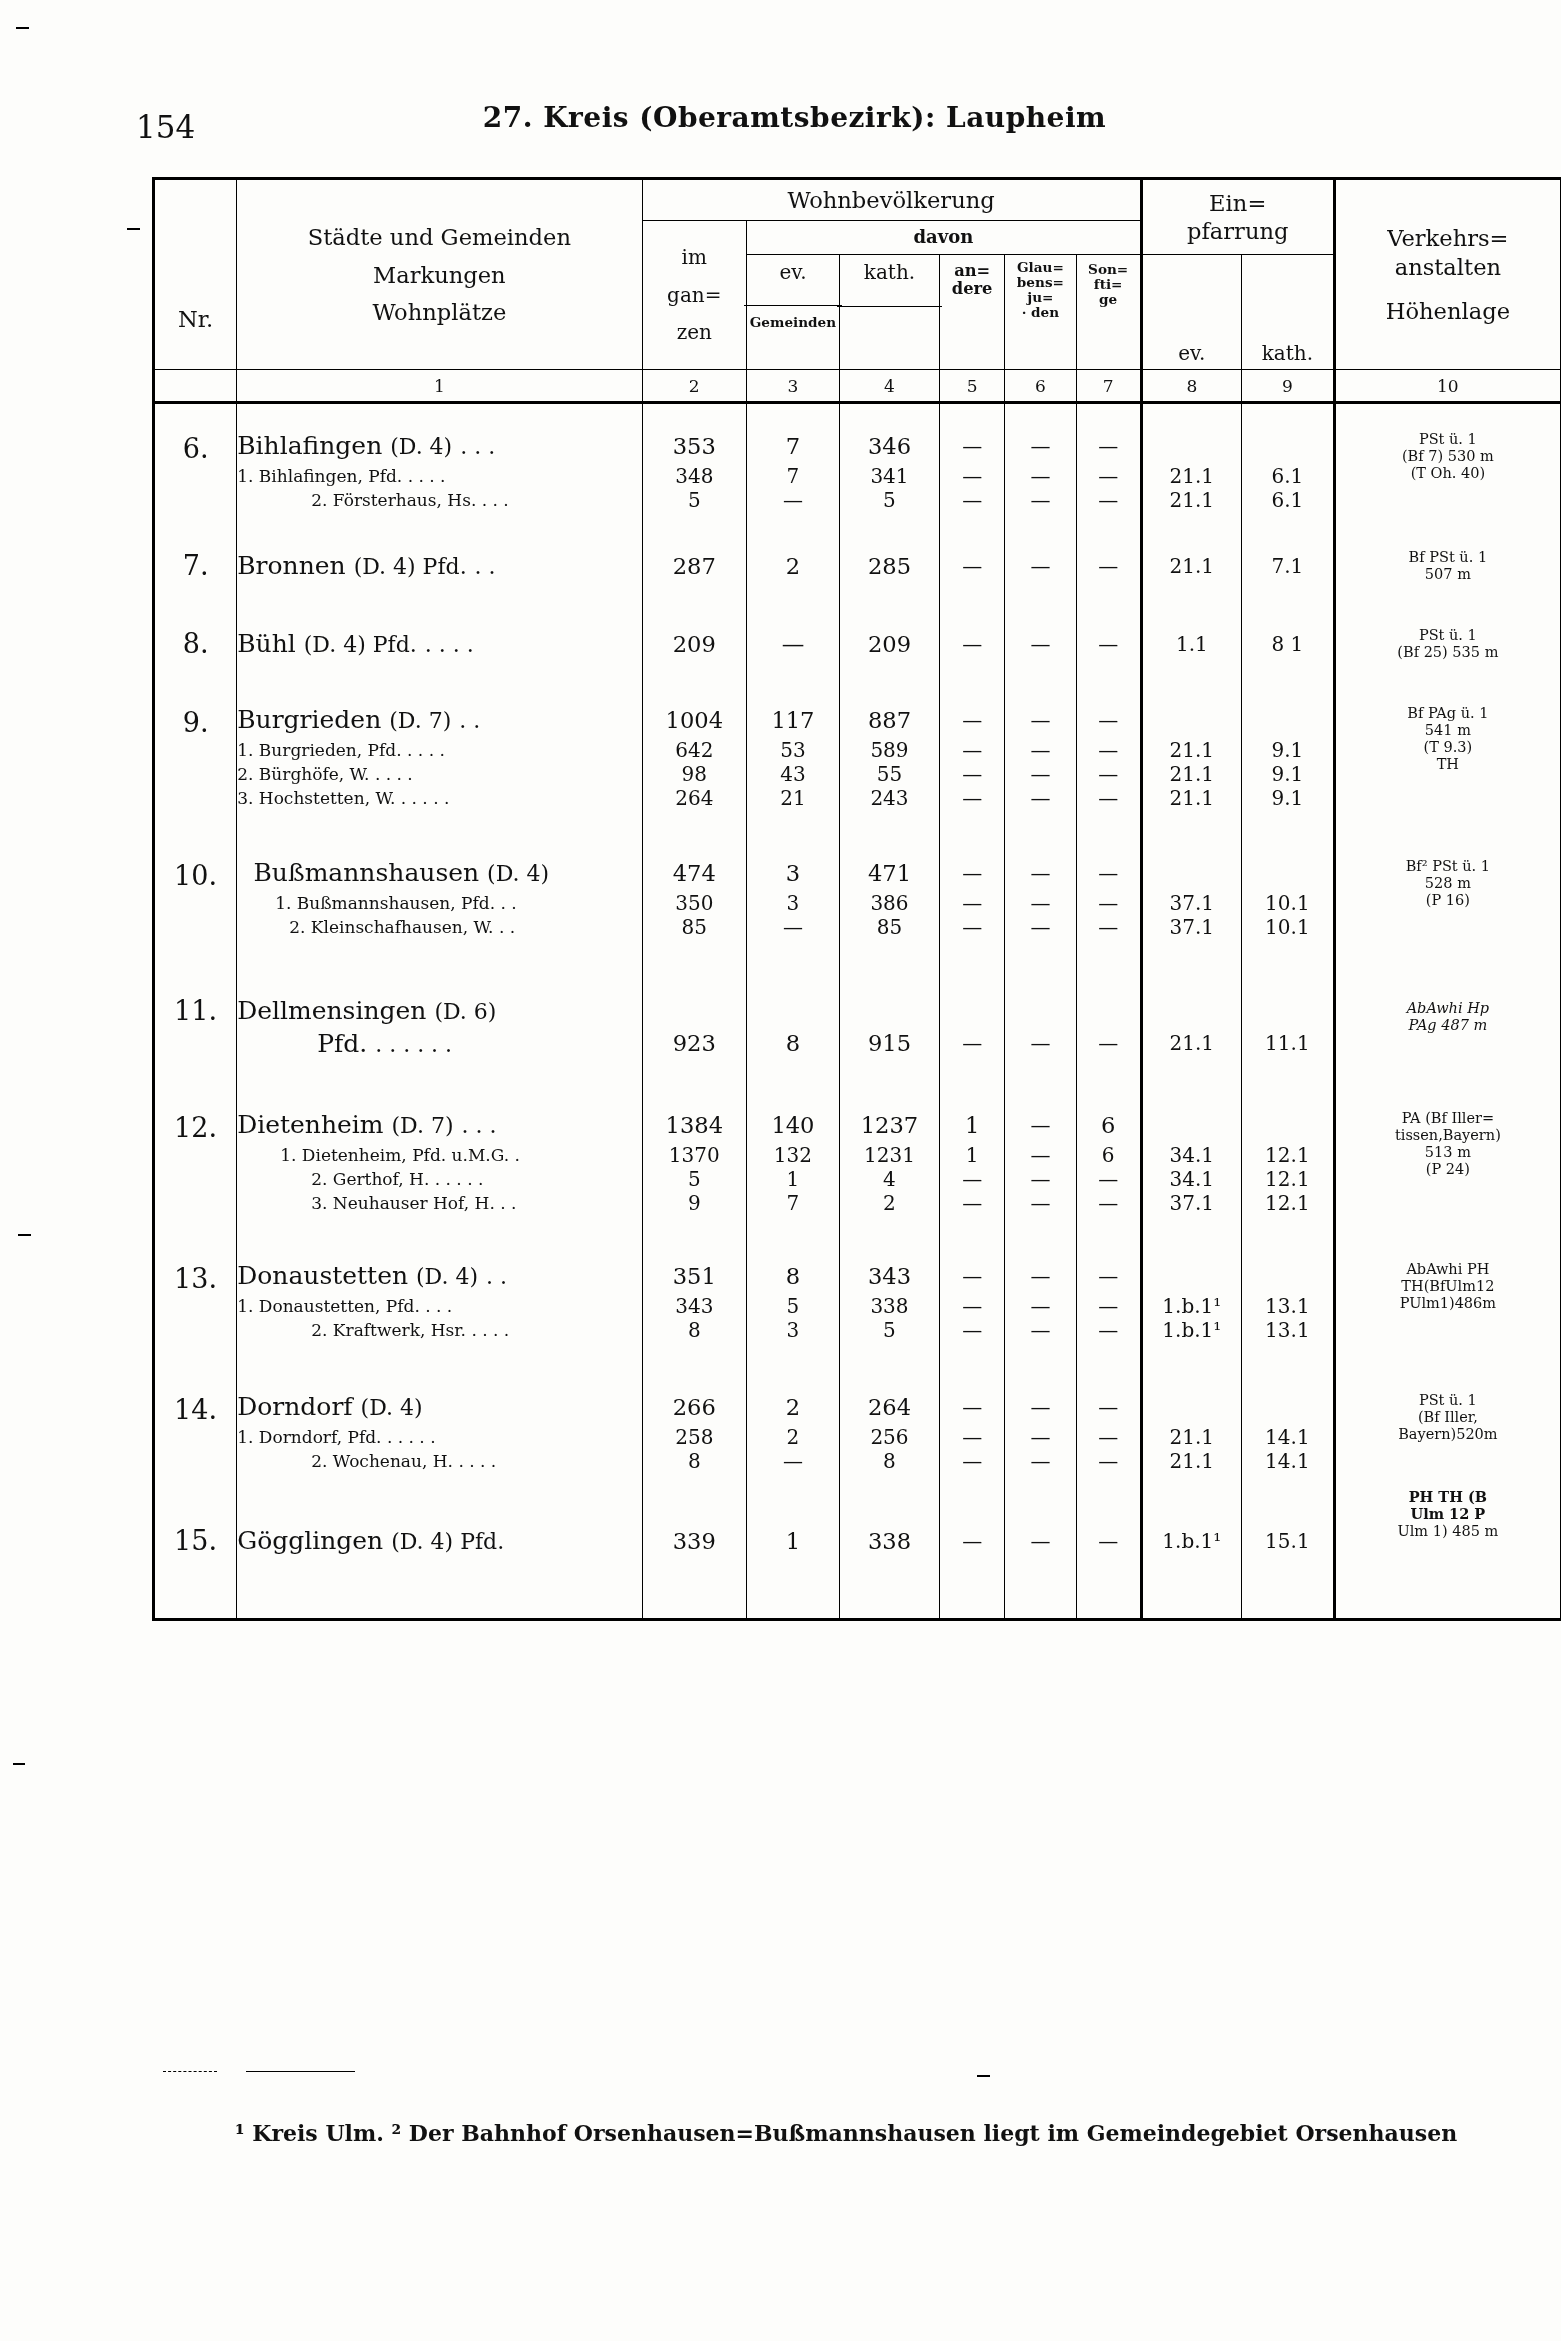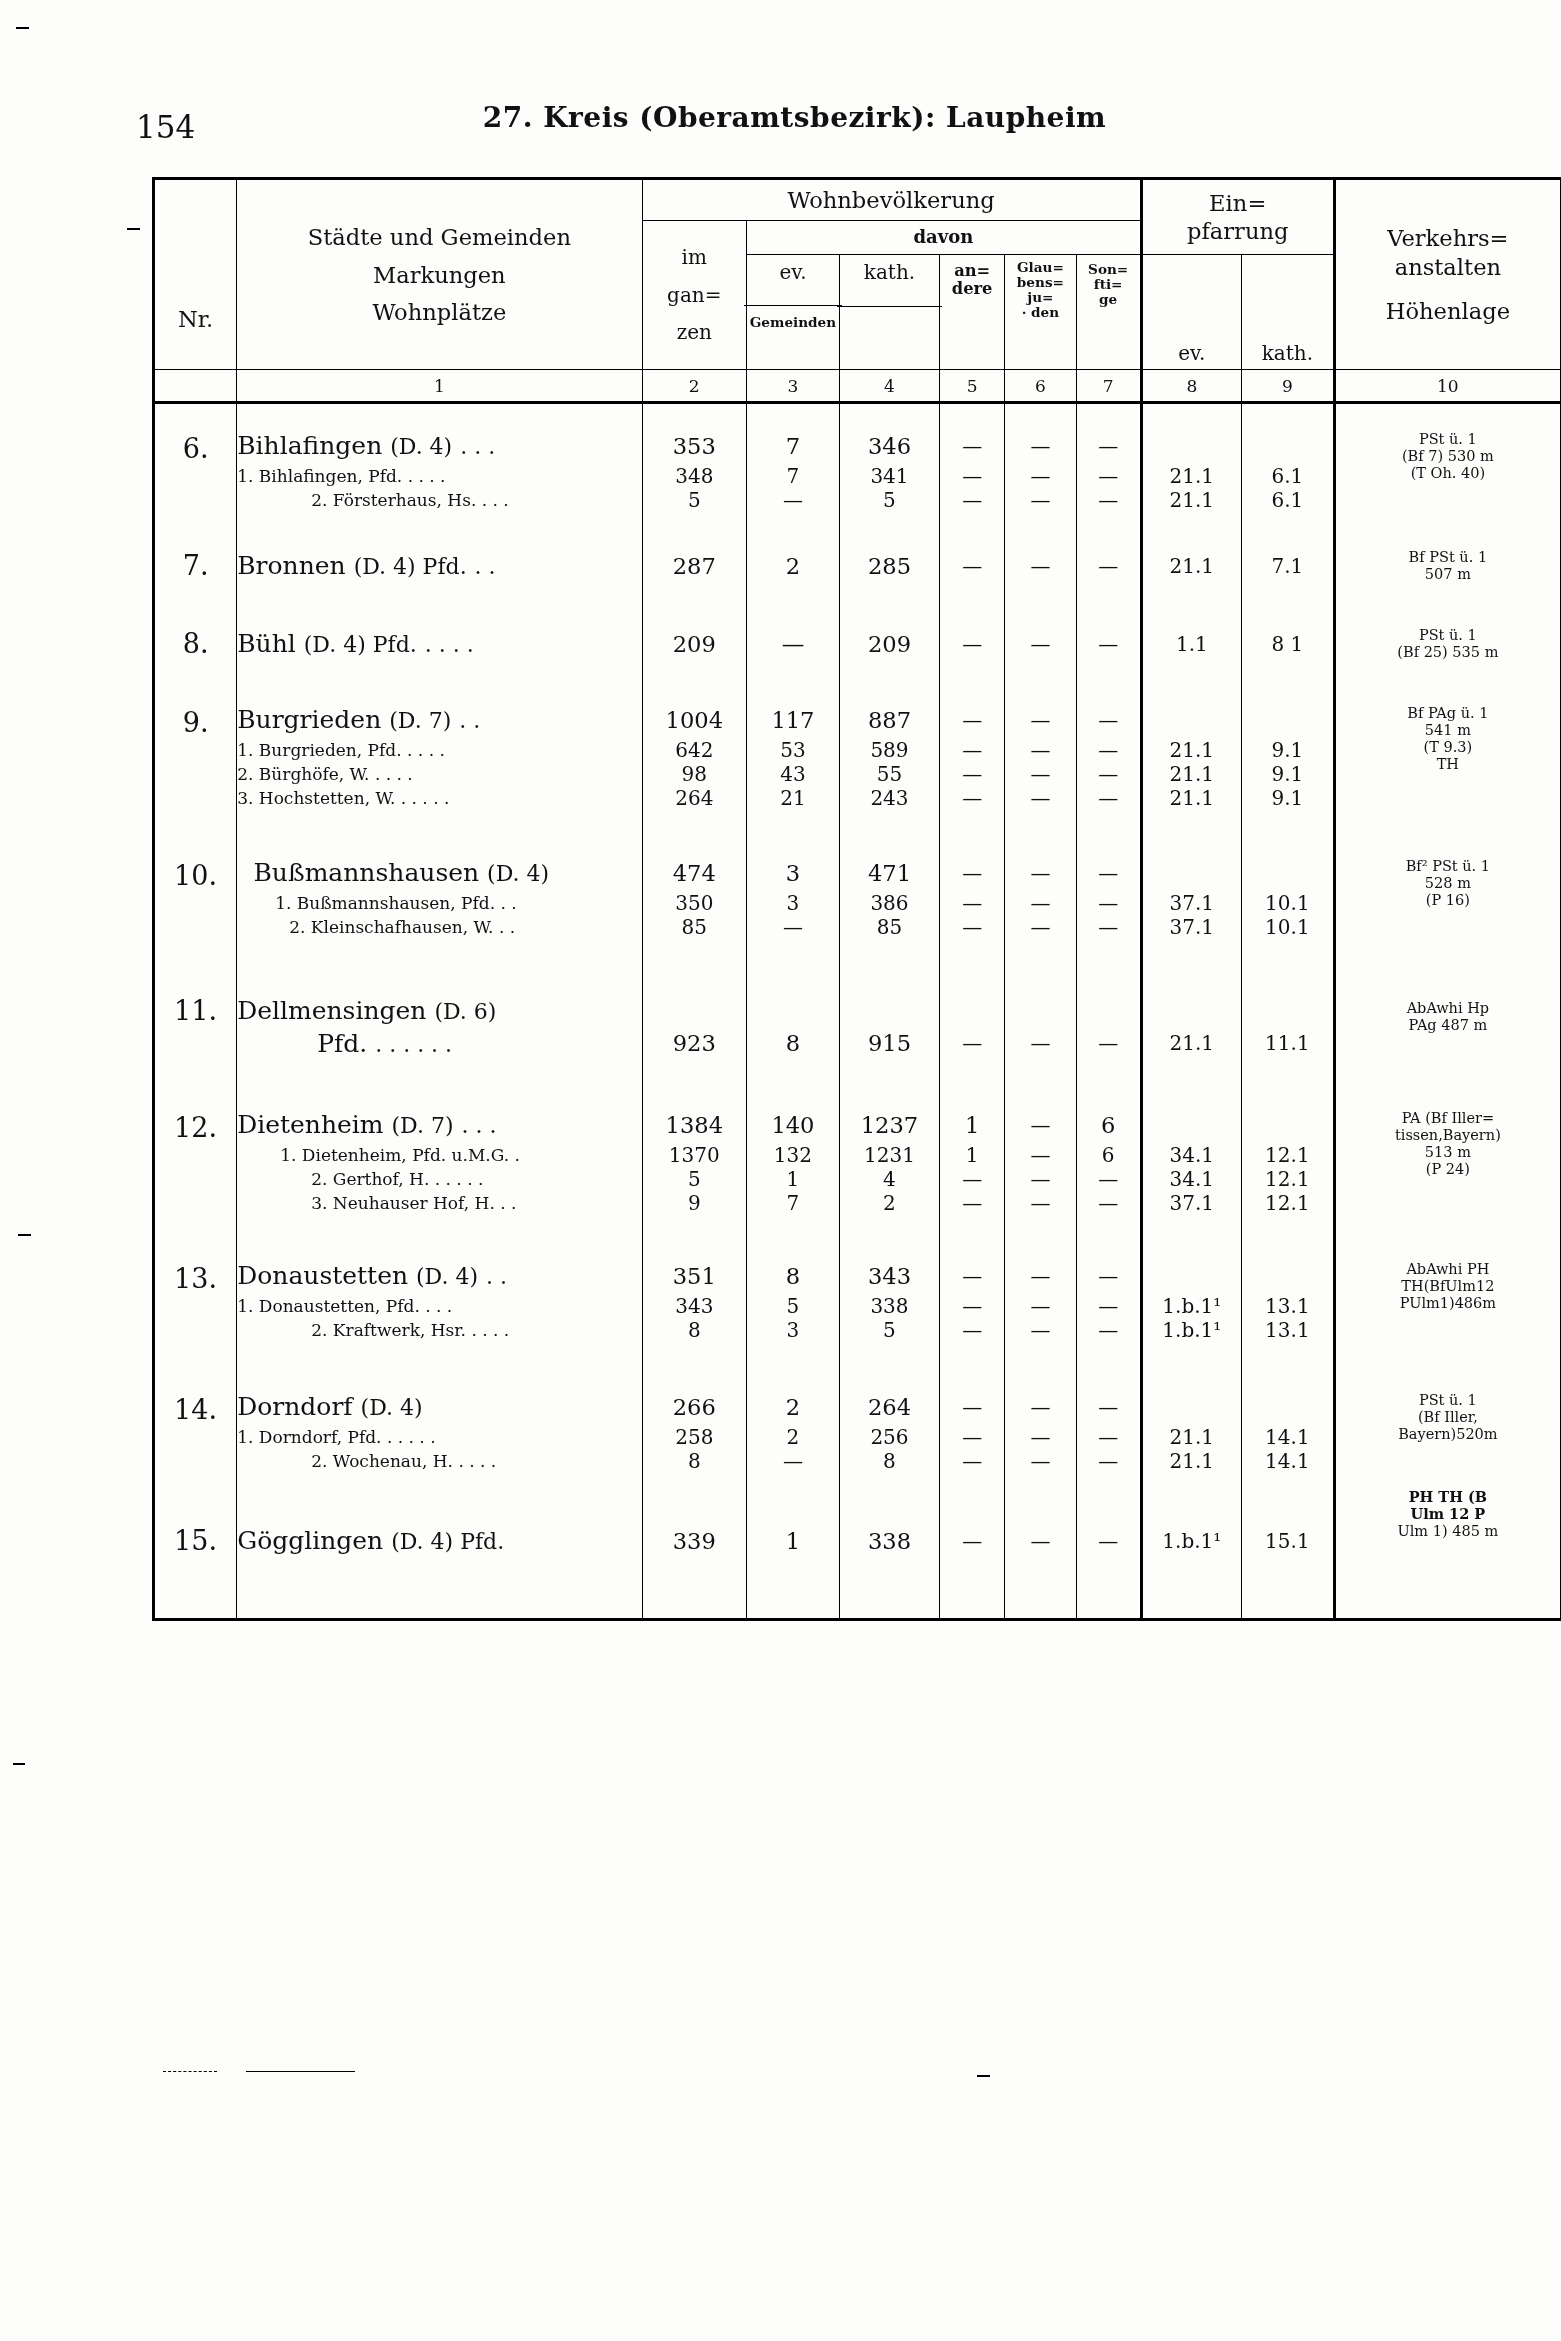--- a/index.html
+++ b/index.html
@@ -562,21 +562,21 @@
           <span class="dn">(D. 6)</span>
         </td>
         <td style="border-top:none;border-bottom:none;"></td>
         <td style="border-top:none;border-bottom:none;"></td>
         <td style="border-top:none;border-bottom:none;"></td>
         <td style="border-top:none;border-bottom:none;"></td>
         <td style="border-top:none;border-bottom:none;"></td>
         <td style="border-top:none;border-bottom:none;"></td>
         <td class="thickLeft" style="border-top:none;border-bottom:none;"></td>
         <td style="border-top:none;border-bottom:none;"></td>
-        <td class="verk thickLeft thickRight" rowspan="2" style="border-top:none;border-bottom:none;vertical-align:top;padding-top:7.2px;">
+        <td class="verk thickLeft thickRight" rowspan="2" style="border-top:none;border-bottom:none;vertical-align:top;padding-top:7.2px;font-style:italic;">
           <div>AbAwhi Hp</div>
           <div>PAg 487 m</div>
         </td>
       </tr>
       <tr>
         <td class="name-main" style="border-top:none;border-bottom:none;padding-left:80px;">
           <span>Pfd.</span>
           <span class="dn">. . . . . .</span>
         </td>
         <td class="num" style="border-top:none;border-bottom:none;">923</td>
@@ -859,20 +859,23 @@
         <td class="thickBottom" style="border-top:none;"></td>
         <td class="thickBottom thickLeft thickRight" style="border-top:none;"></td>
       </tr>
     </tbody>
       </table>
   </div>
 
   <div class="footnote-rule dash2"></div>
   <div class="footnote-rule" style="left:246px;width:109px;"></div>
 
+  <div class="footnote">
+    <span>¹ Kreis Ulm.  ² Der Bahnhof Orsenhausen=Bußmannshausen liegt im Gemeindegebiet Orsenhausen</span>
+  </div>
 
   <div class="tickmark" style="left:16.3px;top:27px;"></div>
   <div class="tickmark" style="left:127px;top:228px;"></div>
   <div class="tickmark" style="left:18px;top:1234px;"></div>
   <div class="tickmark" style="left:12.7px;top:1763px;"></div>
   <div class="tickmark" style="left:977px;top:2075px;"></div>
 
 </div>
 
 

